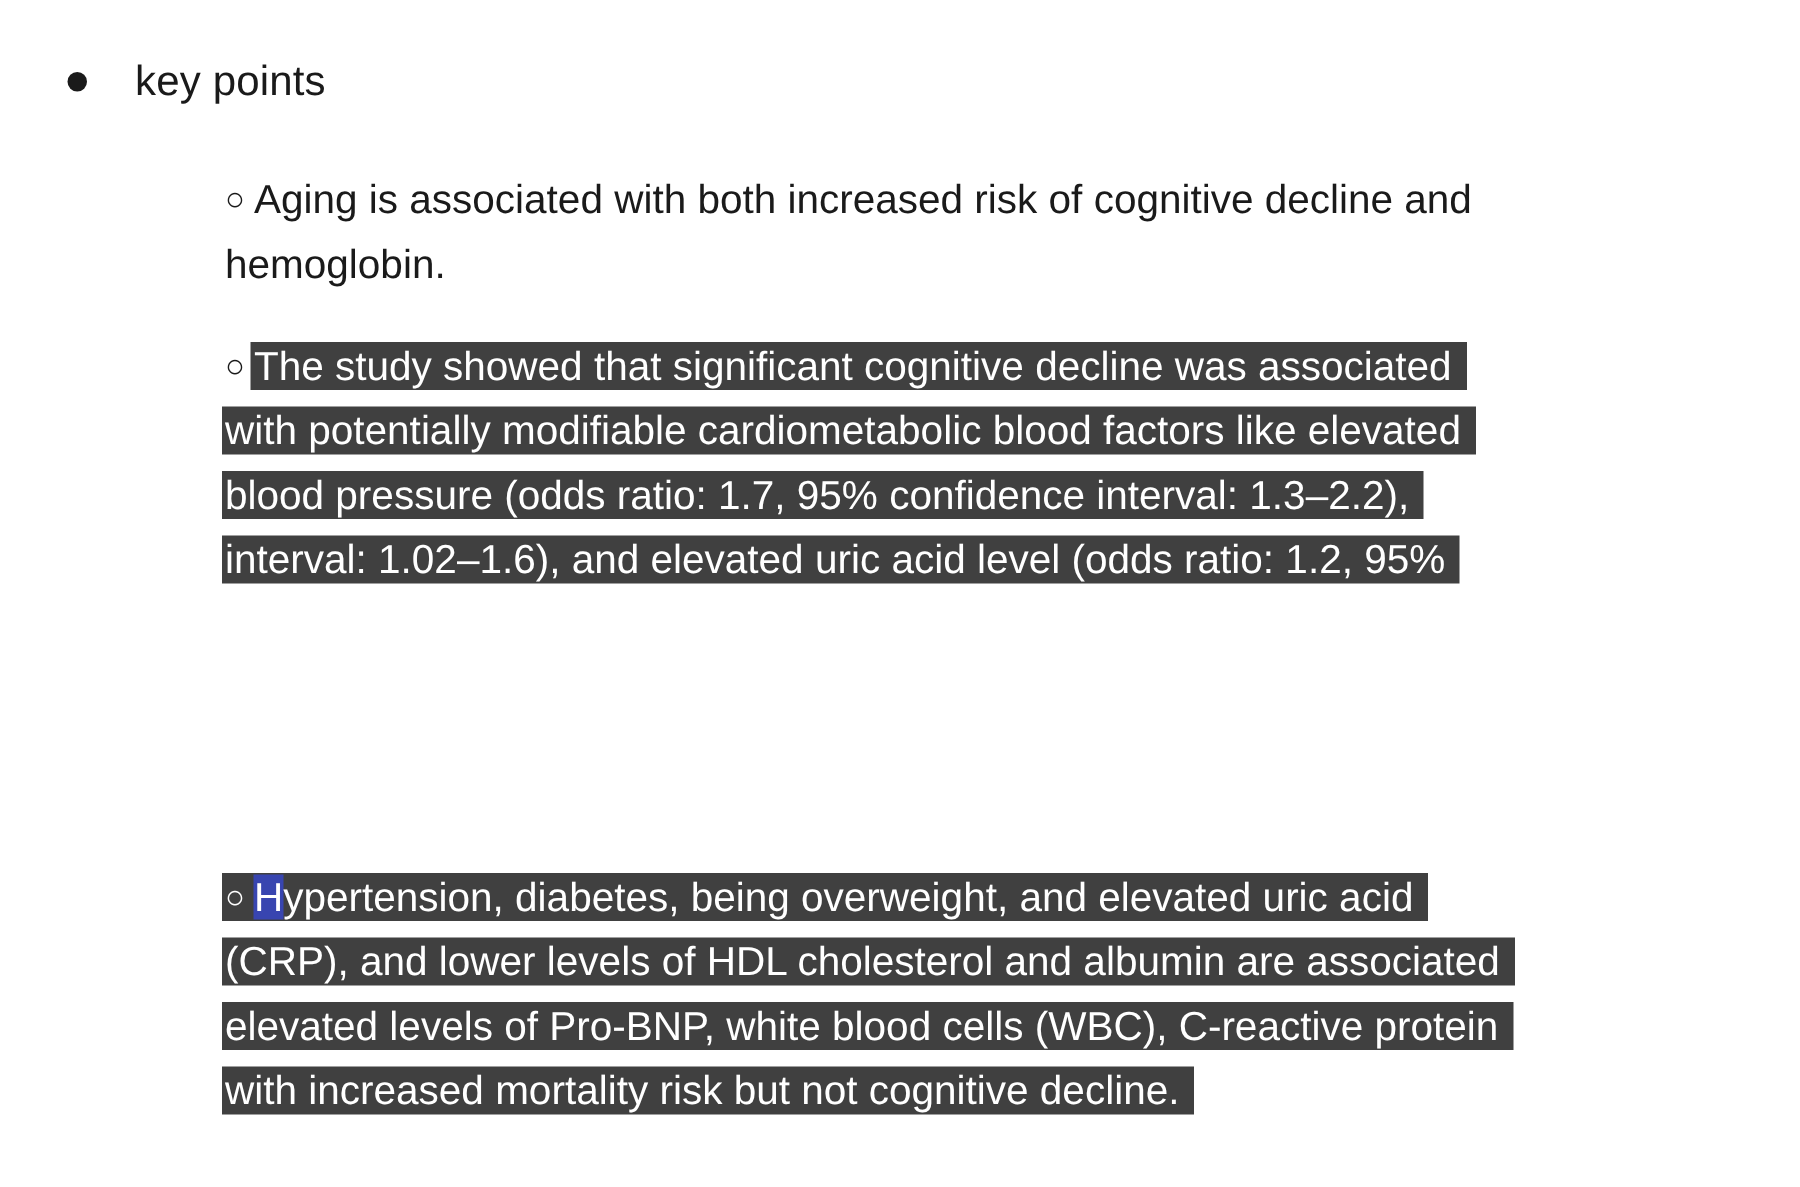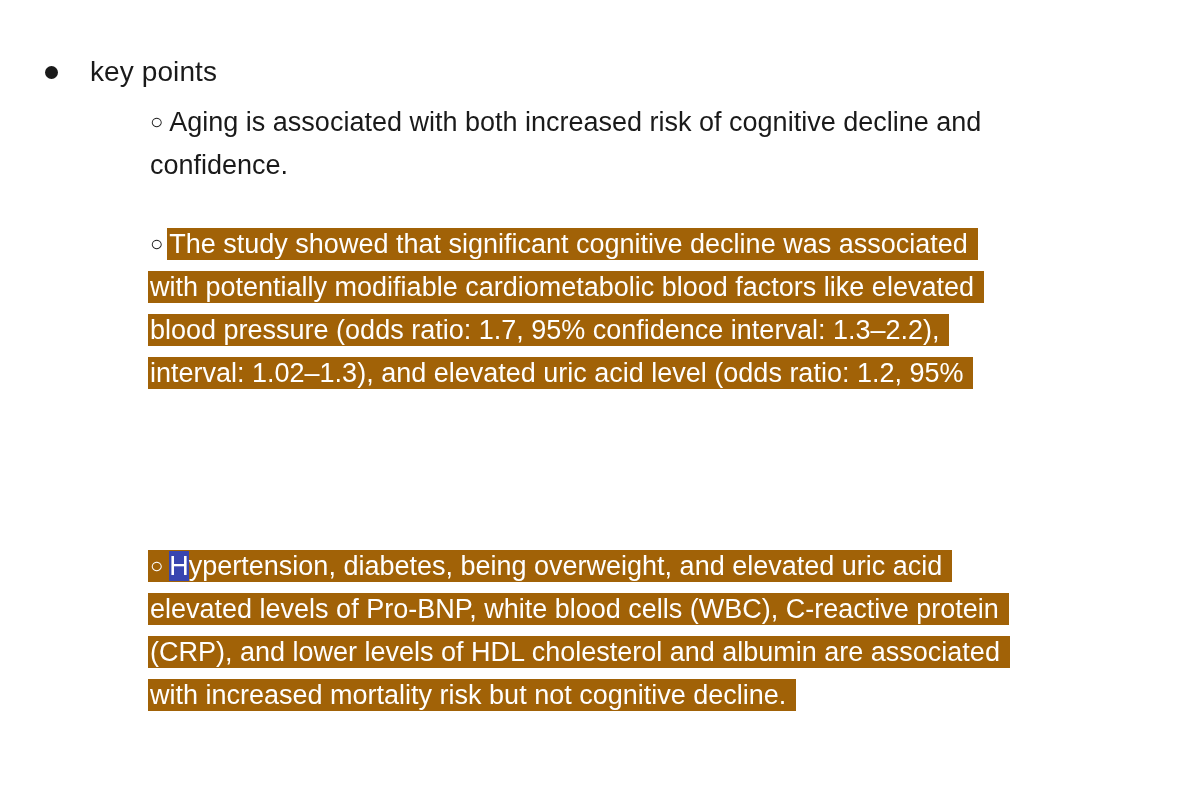--- a/index.html
+++ b/index.html
@@ -11,21 +11,21 @@
       width: 1200px;
       height: 791px;
       position: relative;
       overflow: hidden;
       font-family: "Liberation Sans", "DejaVu Sans", sans-serif;
       color: #1a1a1a;
     }
     .top-item {
       position: absolute;
       left: 40px;
-      top: 48px;
+      top: 30px;
       display: flex;
       align-items: center;
       height: 48px;
     }
     .bullet-dot {
       width: 13px;
       height: 13px;
       border-radius: 50%;
       background: #1a1a1a;
       margin-right: 32px;
@@ -40,60 +40,60 @@
       left: 150px;
       font-size: 27px;
       line-height: 43px;
     }
     .line {
       display: block;
       height: 43px;
       white-space: nowrap;
     }
     .sel {
-      background: #a16207;
+      background: #404040;
       color: #ffffff;
       padding: 1px 10px 1px 2px;
       margin-left: -2px;
       box-decoration-break: clone;
     }
     .marker {
       display: inline-block;
       margin-right: 6px;
       color: #1a1a1a;
       font-size: 22px;
       position: relative;
       top: -2px;
     }
     .sel .marker { color: #ffffff; }
     .caret-mark {
       background: #3845b0;
     }
-    #p1 { top: 101px; }
+    #p1 { top: 112px; }
     #p2 { top: 223px; }
-    #p3 { top: 545px; }
+    #p3 { top: 577px; }
   </style>
 </head>
 <body>
 
 <div class="top-item">
   <span class="bullet-dot"></span>
   <span class="top-label">key points</span>
 </div>
 
 <div class="para" id="p1">
   <span class="line"><span class="marker">○</span><span>Aging is associated with both increased risk of cognitive decline and</span></span>
-  <span class="line"><span>confidence.</span></span>
+  <span class="line"><span>hemoglobin.</span></span>
 </div>
 
 <div class="para" id="p2">
   <span class="line"><span class="marker">○</span><span class="sel">The study showed that significant cognitive decline was associated</span></span>
   <span class="line"><span class="sel">with potentially modifiable cardiometabolic blood factors like elevated</span></span>
   <span class="line"><span class="sel">blood pressure (odds ratio: 1.7, 95% confidence interval: 1.3–2.2),</span></span>
-  <span class="line"><span class="sel">interval: 1.02–1.3), and elevated uric acid level (odds ratio: 1.2, 95%</span></span>
+  <span class="line"><span class="sel">interval: 1.02–1.6), and elevated uric acid level (odds ratio: 1.2, 95%</span></span>
 </div>
 
 <div class="para" id="p3">
   <span class="line"><span class="sel"><span class="marker">○</span><span class="caret-mark">H</span><span>ypertension, diabetes, being overweight, and elevated uric acid</span></span></span>
+  <span class="line"><span class="sel">(CRP), and lower levels of HDL cholesterol and albumin are associated</span></span>
   <span class="line"><span class="sel">elevated levels of Pro-BNP, white blood cells (WBC), C-reactive protein</span></span>
-  <span class="line"><span class="sel">(CRP), and lower levels of HDL cholesterol and albumin are associated</span></span>
   <span class="line"><span class="sel">with increased mortality risk but not cognitive decline.</span></span>
 </div>
 
 </body></html>

